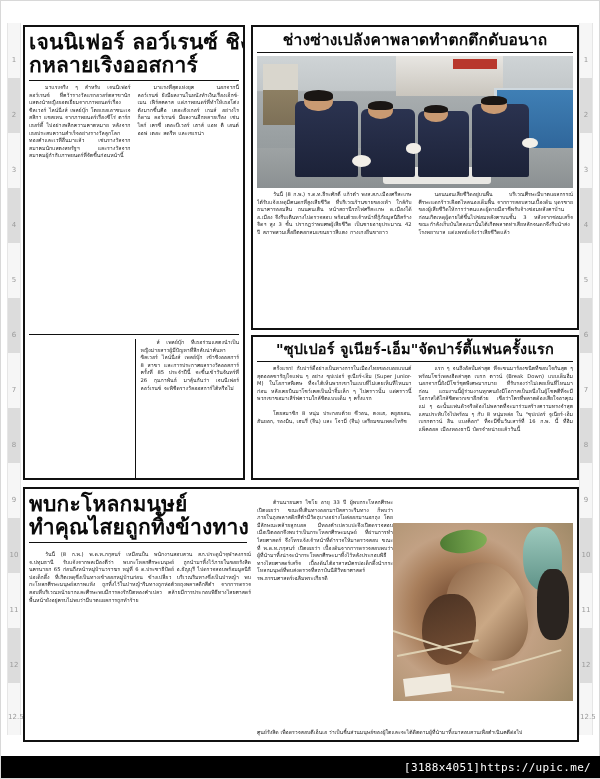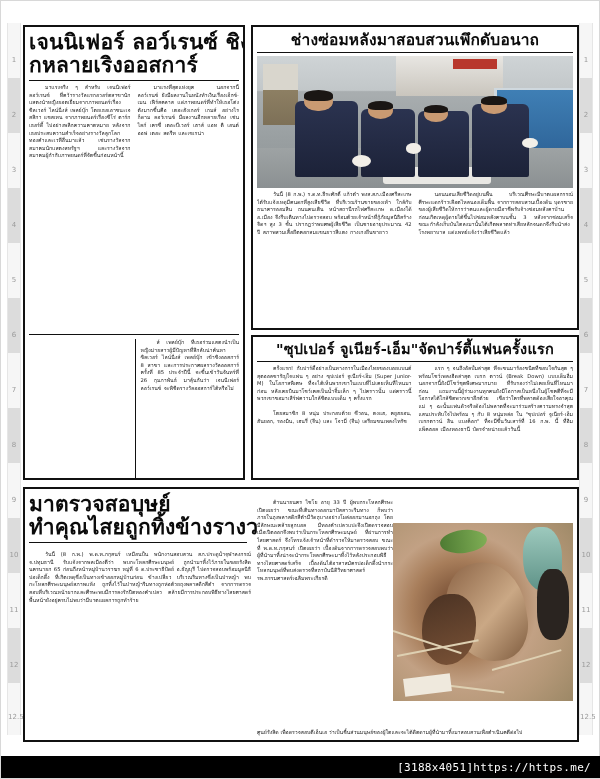--- a/index.html
+++ b/index.html
@@ -222,21 +222,21 @@
         <div class="col"></div>
         <div class="col" style="border-left:1px solid #111;padding-left:5px;">
           <div class="body">
               <p>ส์ เพลย์บุ๊ก ที่เธอร่วมแสดงนำเป็นหญิงม่ายสาวผู้มีปัญหาที่ลึกลับน่าค้นหา ซิลเวอร์ ไลน์นิ่งส์ เพลย์บุ๊ก เข้าชิงออสการ์ 8 สาขา และการประกาศผลรางวัลออสการ์ครั้งที่ 85 ประจำปีนี้ จะขึ้นเข้าวันจันทร์ที่ 26 กุมภาพันธ์ มาลุ้นกันว่า เจนนิเฟอร์ ลอว์เรนซ์ จะพิชิตรางวัลออสการ์ได้หรือไม่</p>
             </div>
         </div>
       </div>
     </div>
 
     <div class="box" style="left:228px;top:8px;width:328px;height:305px;">
-      <div class="hl med" style="text-align:center;">ช่างซ่อมหลังมาสอบสวนเพึกดับอนาถ</div>
+      <div class="hl med" style="text-align:center;">ช่างซ่างเปลังคาพลาดทำตกตึกดับอนาถ</div>
       <div class="rule"></div>
 
       <div class="photo ph1">
         <div class="bg"></div>
         <div class="truck"></div>
           <div class="truckred"></div>
         <div class="cabtop"></div>
           <div class="cabinet"></div>
         <div class="ground"></div>
         <div class="bystander"></div>
@@ -286,22 +286,22 @@
           <div class="body">
               <p>แรก ๆ จนถึงอัลบั้มล่าสุด ที่จะขนมาร้องชนิดที่ชอบใจกันสุด ๆ พร้อมโชว์เพลงฮิตล่าสุด เบรก ดาวน์ (Break Down) แบบเต็มอิ่ม นอกจากนี้ยังมีโชว์ชุดพิเศษมากมาย ที่รับรองว่าไม่เคยเห็นที่ไหนมาก่อน แถมงานนี้ผู้ร่วมงานทุกคนยังมีโอกาสเป็นหนึ่งในผู้โชคดีที่จะมีโอกาสได้ใกล้ชิดพวกเขาอีกด้วย เชื่อว่าใครที่พลาดต้องเสียใจอาคุณแม่ ๆ ฉะนั้นแฟนตัวจริงต้องไม่พลาดที่จะมาร่วมสร้างความทรงจำสุดแสนประทับใจไปพร้อม ๆ กับ 8 หนุ่มหล่อ ใน "ซุปเปอร์ จูเนียร์-เอ็ม เบรกดาวน์ อิน แบงค็อก" ที่จะมีขึ้นวันเสาร์ที่ 16 ก.พ. นี้ ที่อิมแพ็คฮอล เมืองทองธานี บัตรจำหน่ายแล้ววันนี้</p>
             </div>
         </div>
       </div>
     </div>
 
     <div class="box" style="left:0;top:470px;width:556px;height:255px;">
 
       <div style="position:absolute;left:4px;top:3px;width:218px;">
-        <div class="hl big">มาตรวจสอบุษย์</div>
-        <div class="hl big" style="margin-top:-2px;">ทำคุณไสยถูกทิ้งข้างรางว</div>
+        <div class="hl big">พบกะโหลกมนุษย์</div>
+        <div class="hl big" style="margin-top:-2px;">ทำคุณไสยถูกทิ้งข้างทาง</div>
         <div class="rule"></div>
       </div>
 
       <div class="ph2" style="right:4px;top:34px;width:180px;height:178px;">
         <div class="bg"></div>
         <div class="teal"></div>
         <div class="green"></div>
         <div class="leafA"></div>
         <div class="leafB"></div>
         <div class="dark"></div>
@@ -324,16 +324,16 @@
       </div>
 
       <div style="position:absolute;left:232px;right:4px;bottom:4px;">
         <div class="cap">ศูนย์รังสิต เพื่อตรวจสอบดีเอ็นเอ ว่าเป็นชิ้นส่วนมนุษย์ของผู้ใดและจะได้ติดตามผู้ที่นำมาทิ้งมาสอบสวนเพื่อดำเนินคดีต่อไป</div>
       </div>
     </div>
 
   </div>
 
   <div class="footer">
-    <span>[3188x4051]https://https.me/</span>
+    <span>[3188x4051]https://upic.me/</span>
   </div>
 
 </div>
 
 </body></html>

